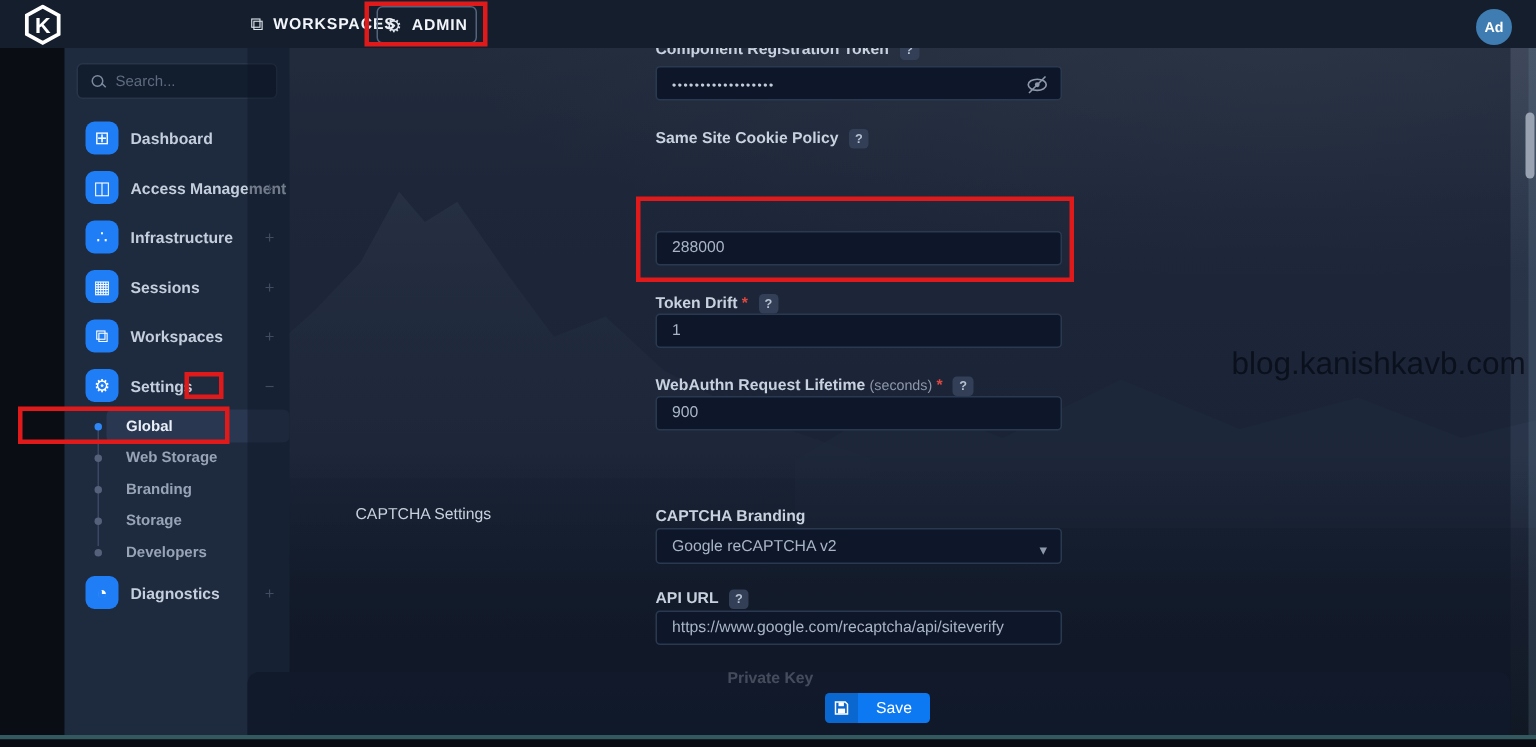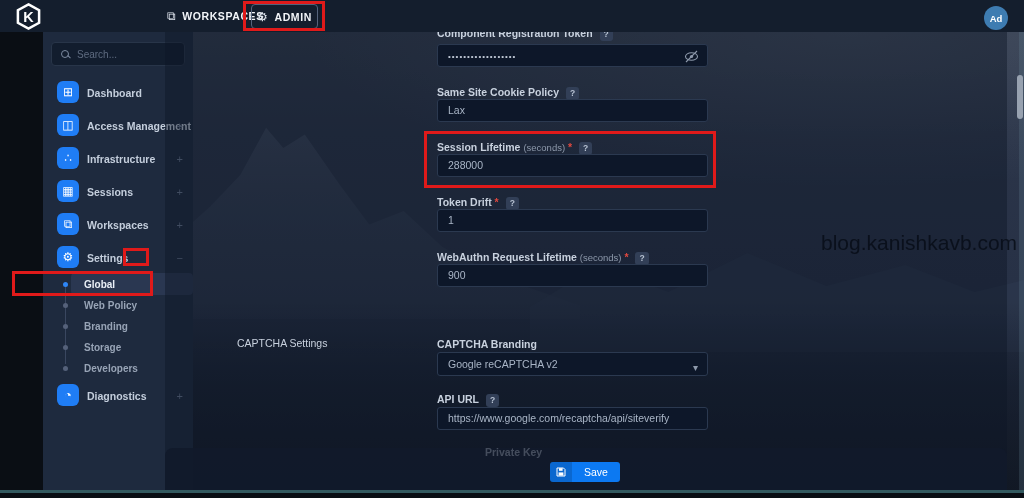--- a/index.html
+++ b/index.html
@@ -187,21 +187,21 @@
     </div>
 
     <div class="subtree-line"></div>
     <div class="sub-row" style="top:241px">
       <span class="sub-hl"></span>
       <span class="sub-dot active"></span>
       <span class="sub-label active">Global</span>
     </div>
     <div class="sub-row" style="top:262px">
       <span class="sub-dot"></span>
-      <span class="sub-label">Web Policy</span>
+      <span class="sub-label">Web Storage</span>
     </div>
     <div class="sub-row" style="top:283px">
       <span class="sub-dot"></span>
       <span class="sub-label">Branding</span>
     </div>
     <div class="sub-row" style="top:304px">
       <span class="sub-dot"></span>
       <span class="sub-label">Storage</span>
     </div>
     <div class="sub-row" style="top:325px">
@@ -224,27 +224,21 @@
     <svg class="eye" width="15" height="15" viewBox="0 0 15 15">
       <ellipse cx="7.5" cy="7.5" rx="6" ry="3.7" fill="none" stroke="#8d99ab" stroke-width="1.1"></ellipse>
       <circle cx="7.5" cy="7.5" r="1.6" fill="#8d99ab"></circle>
       <line x1="2" y1="13" x2="13" y2="2" stroke="#8d99ab" stroke-width="1.1"></line>
     </svg>
   </div>
 
   <div class="flabel" style="top:86px">
     <span>Same Site Cookie Policy</span><span class="fhelp">?</span>
   </div>
-  <div class="finput" style="top:99px">Lax</div>
-
-  <div class="flabel" style="top:141px">
-    <span>Session Lifetime</span>
-    <span class="funit"> <span>(seconds)</span></span>
-    <span class="freq">*</span><span class="fhelp">?</span>
-  </div>
+
   <div class="finput" style="top:154px">288000</div>
 
   <div class="flabel" style="top:196px">
     <span>Token Drift</span>
     <span class="freq">*</span><span class="fhelp">?</span>
   </div>
   <div class="finput" style="top:209px">1</div>
 
   <div class="flabel" style="top:251px">
     <span>WebAuthn Request Lifetime</span>

